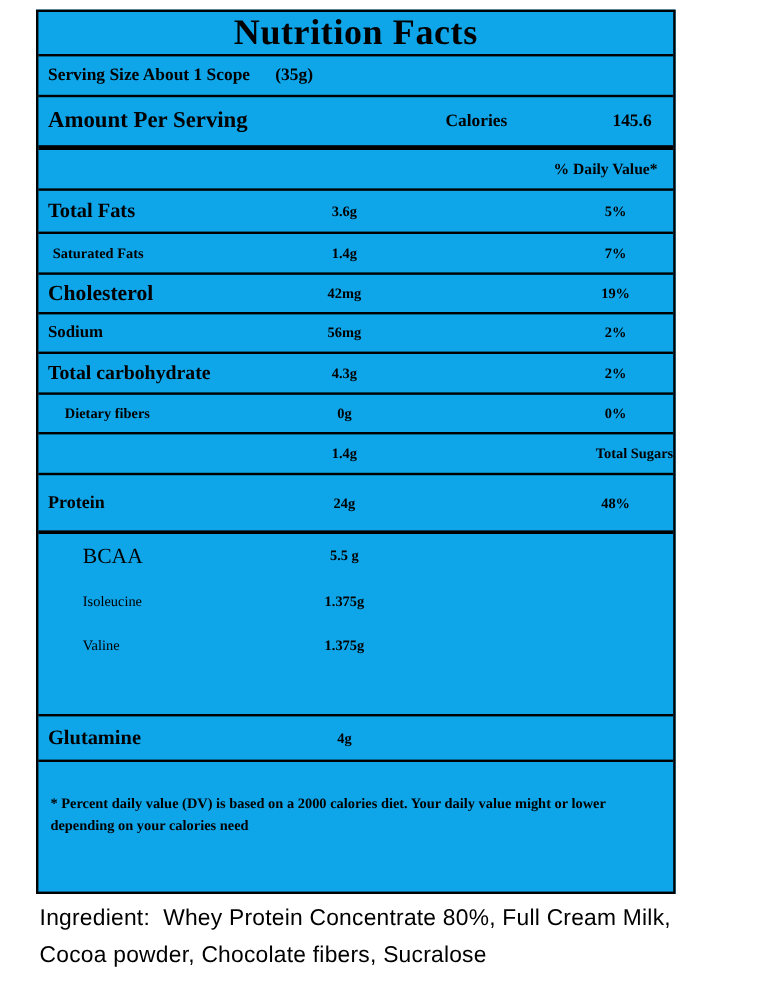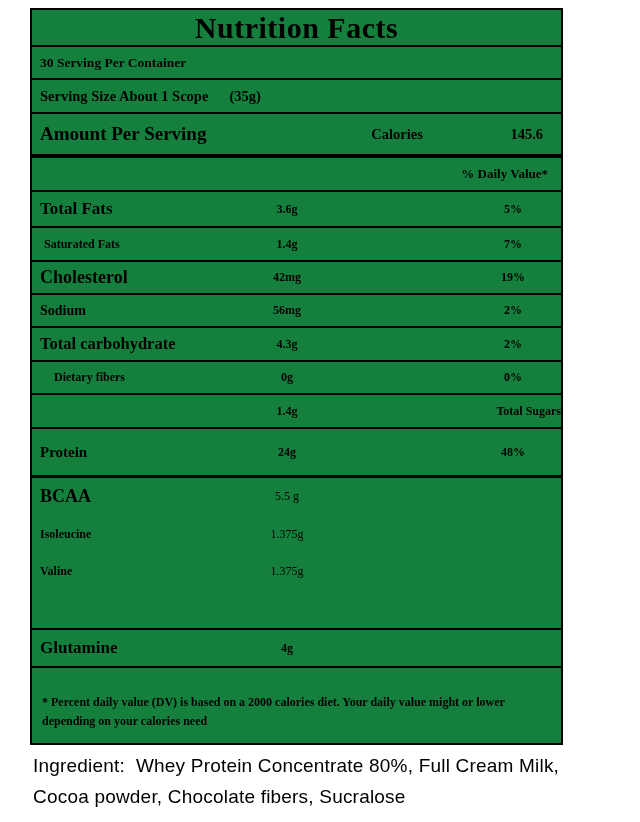--- a/index.html
+++ b/index.html
@@ -7,21 +7,21 @@
   body {
     width: 640px; height: 822px; position: relative;
     font-family: "Liberation Serif", "DejaVu Serif", serif;
     color: #000000;
   }
 
   .label-box {
     position: absolute; left: 30px; top: 8px;
     width: 533px; height: 737px;
     border: 2px solid #000000;
-    background: #15803d;
+    background: #0ea5e9;
   }
 
   .row { position: relative; display: flex; align-items: center; border-bottom: 2px solid #000; }
 
   .r-title   { height: 37px; justify-content: center; }
   .r-title .t{ font-size: 30px; font-weight: bold; letter-spacing: 0.5px; }
 
   .r-serv    { height: 33px; padding-left: 8px; font-size: 13.5px; font-weight: bold; }
   .r-size    { height: 34px; padding-left: 8px; font-size: 14.5px; font-weight: bold; }
   .r-size .weight { margin-left: 21px; }
@@ -42,24 +42,24 @@
   .r-satfats     { height: 34px; padding-left: 12px; } .r-satfats .name { font-size: 12px; }
   .r-cholesterol { height: 33px; padding-left: 8px; }  .r-cholesterol .name { font-size: 18px; }
   .r-sodium      { height: 33px; padding-left: 8px; }  .r-sodium .name { font-size: 14px; }
   .r-carb        { height: 34px; padding-left: 8px; }  .r-carb .name { font-size: 16.5px; }
   .r-fiber       { height: 33px; padding-left: 22px; } .r-fiber .name { font-size: 12px; }
   .r-sugars      { height: 34px; padding-left: 22px; justify-content: flex-end; } .r-sugars .name { font-size: 12px; }
   .r-protein     { height: 49px; padding-left: 8px; border-bottom-width: 3px; } .r-protein .name { font-size: 15px; }
 
   .bcaa-block { height: 152px; border-bottom: 2px solid #000; display: flex; flex-direction: column; }
   .bcaa-block .sub { position: relative; display: flex; align-items: center; height: 37.5px; padding-left: 8px; }
-  .bcaa-block .sub .name { font-weight: bold; }
+  .bcaa-block .sub .name { font-weight: normal; margin-left: 29px; }
   .bcaa-block .sub.first .name { font-size: 18px; }
   .bcaa-block .sub .name { font-size: 12px; }
-  .bcaa-block .sub .amount { position: absolute; left: 255px; transform: translateX(-50%); font-size: 12px; font-weight: normal; }
+  .bcaa-block .sub .amount { position: absolute; left: 255px; transform: translateX(-50%); font-size: 12px; font-weight: bold; }
 
   .r-glutamine { height: 38px; padding-left: 8px; } .r-glutamine .name { font-size: 17px; }
 
   .r-footnote { height: 75px; border-bottom: none; display: block; padding: 25px 14px 0 10px; }
   .r-footnote .fl { font-size: 12px; font-weight: bold; line-height: 19px; white-space: pre-wrap; }
 
   .ingredient {
     position: absolute; left: 33px; top: 750px; width: 604px;
     font-family: "Liberation Sans", "DejaVu Sans", sans-serif;
     font-size: 19px; line-height: 31px; letter-spacing: 0.2px;
@@ -68,23 +68,20 @@
 </style>
 </head>
 <body>
 
 <div class="label-box">
 
   <div class="row r-title">
     <span class="t">Nutrition Facts</span>
   </div>
 
-  <div class="row r-serv">
-    <span>30 Serving Per Container</span>
-  </div>
 
   <div class="row r-size">
     <span>Serving Size About 1 Scope</span>
     <span class="weight">(35g)</span>
   </div>
 
   <div class="row r-cal">
     <span class="aps">Amount Per Serving</span>
     <span class="cal-label">Calories</span>
     <span class="cal-value">145.6</span>

